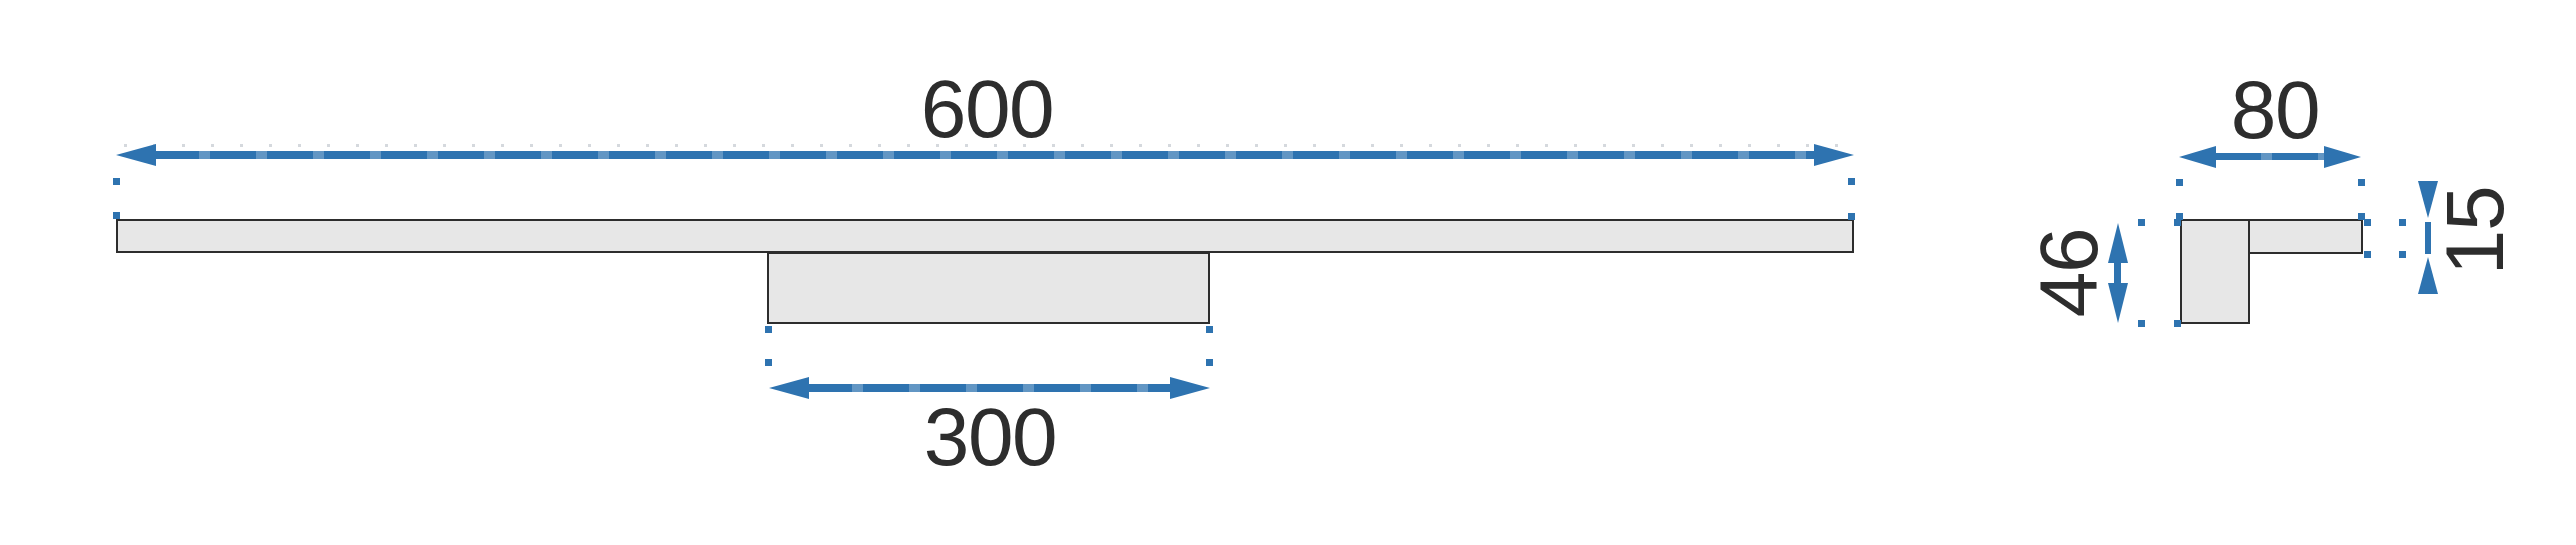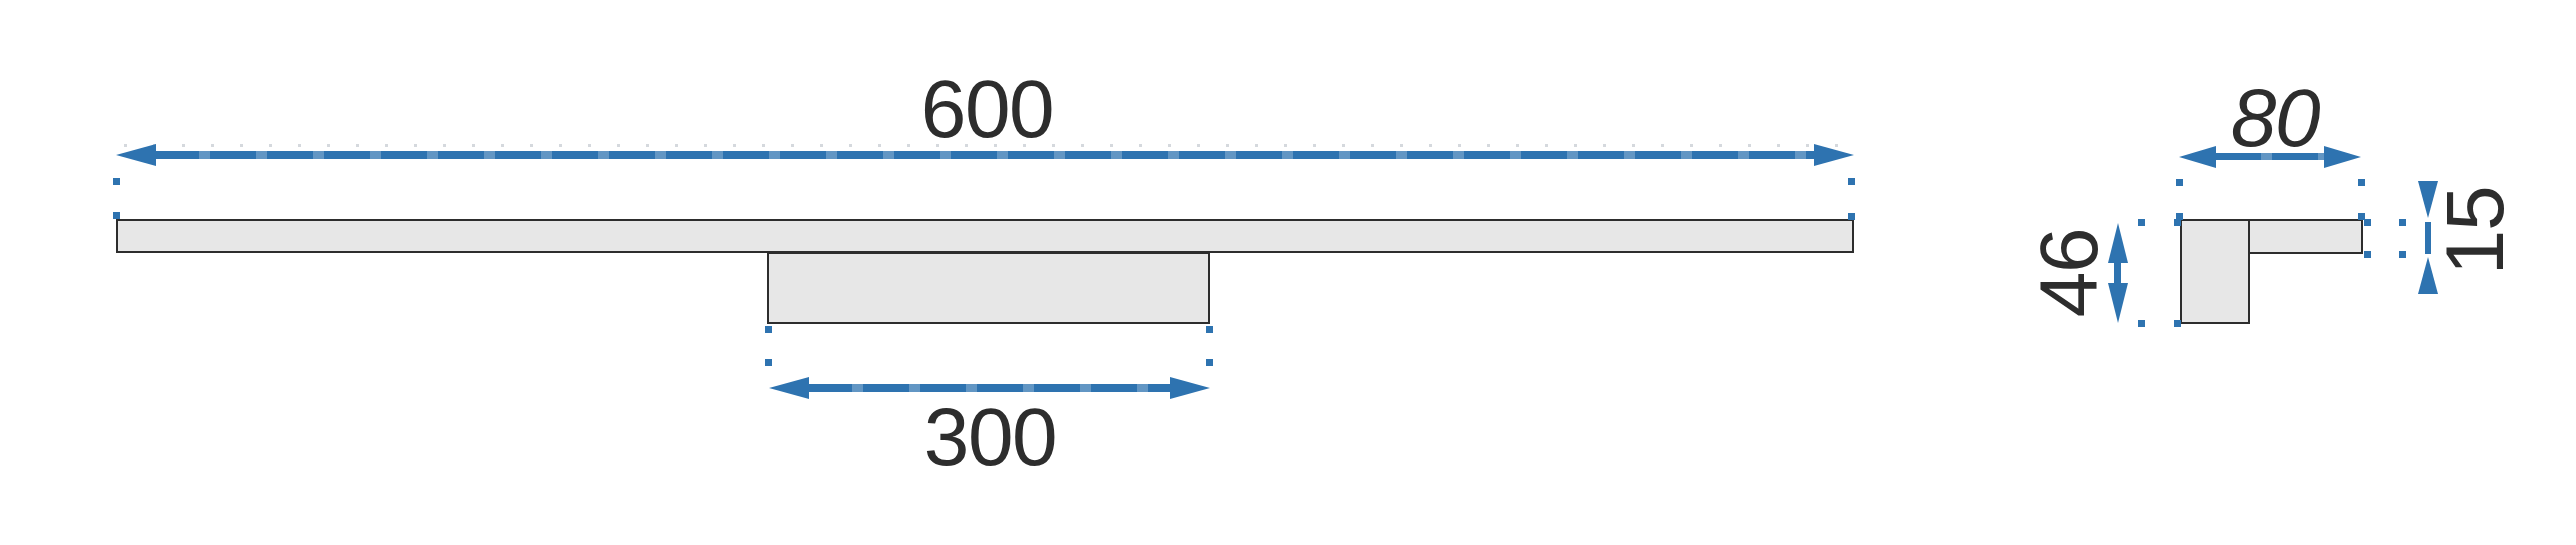--- a/index.html
+++ b/index.html
@@ -45,21 +45,21 @@
   .t46t{left:2100px;top:223px;border-width:0 10.2px 40px 10.2px;border-bottom-color:var(--accent-blue);}
   .t46b{left:2100px;top:283px;border-width:40px 10.2px 0 10.2px;border-top-color:var(--accent-blue);}
   .t15t{left:2410px;top:181px;border-width:37px 10.2px 0 10.2px;border-top-color:var(--accent-blue);}
   .t15b{left:2410px;top:257px;border-width:0 10.2px 37px 10.2px;border-bottom-color:var(--accent-blue);}
   
   .dim-label{position:absolute;font-size:82px;line-height:1;color:var(--label-text);
      white-space:nowrap;transform:translate(-50%,-50%);letter-spacing:-1.4px;}
   .dim-label.vertical{transform:translate(-50%,-50%) rotate(-90deg);}
   .l600{left:979px;top:109px;}
   .l200{left:982px;top:437px;}
-  .l80{left:2267px;top:118px;font-style:italic;}
+  .l80{left:2267px;top:110px;}
   .l46{left:2061px;top:273px;}
   .l15{left:2467px;top:231px;}
   
   .dot{position:absolute;width:6.8px;height:6.8px;background:var(--accent-blue);}
 </style>
 </head>
 <body>
 
 <div class="canvas">
 

